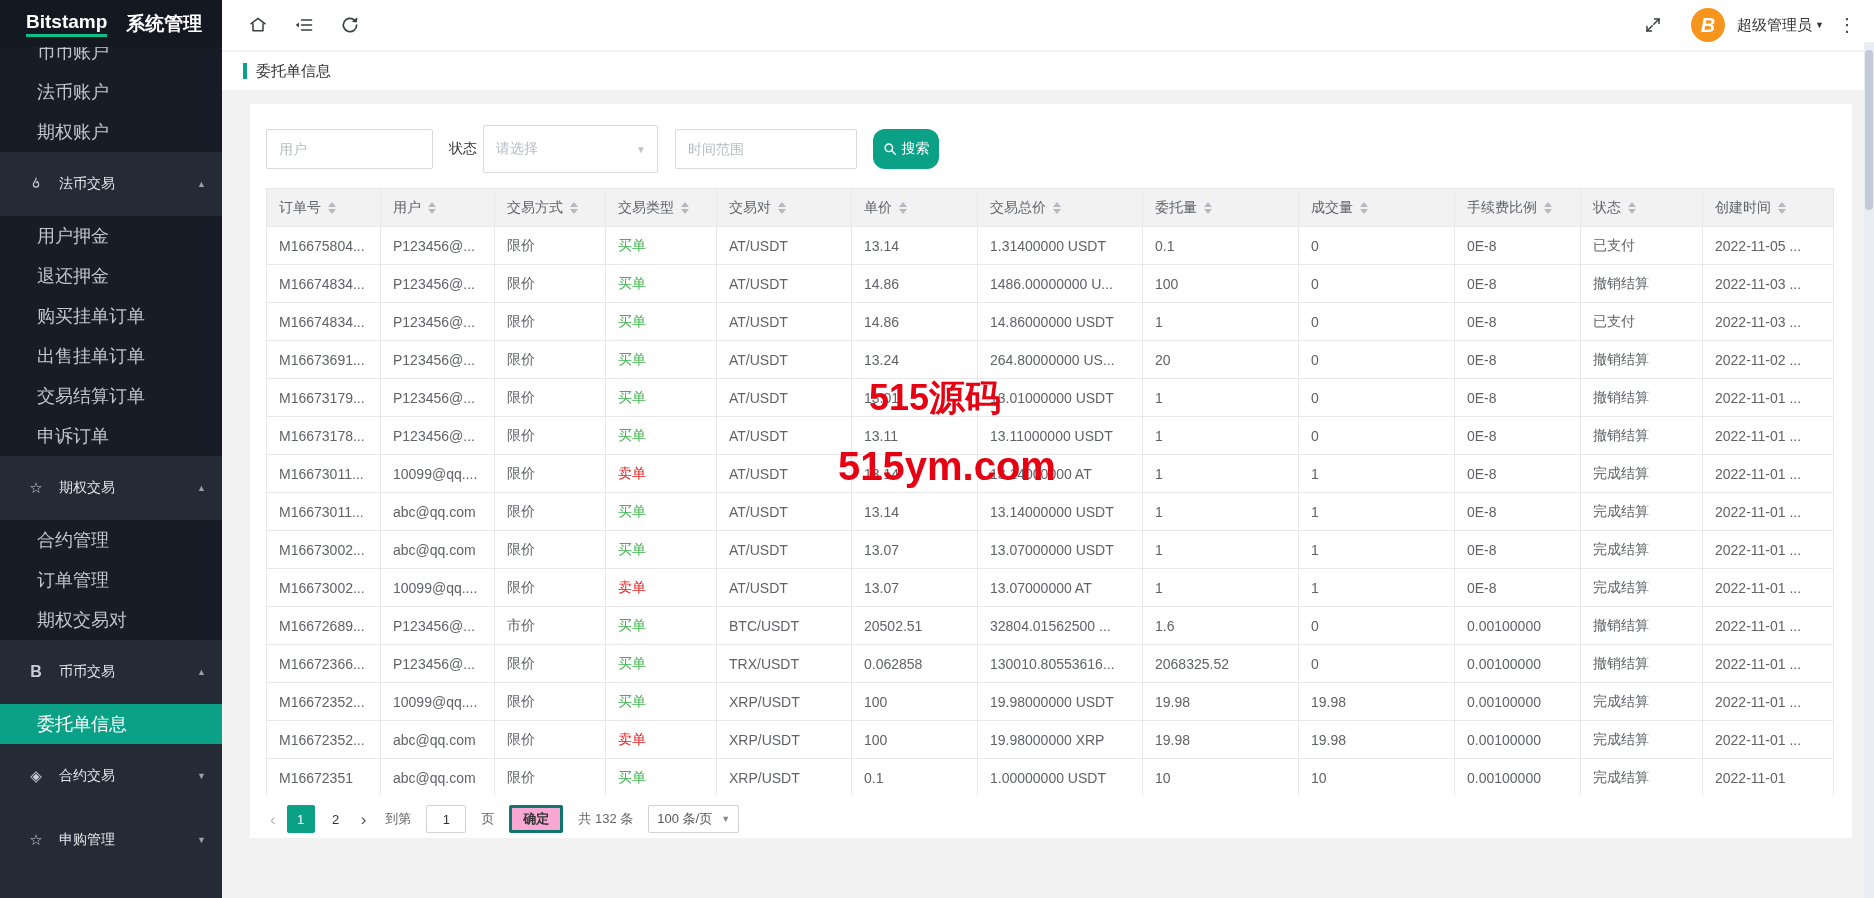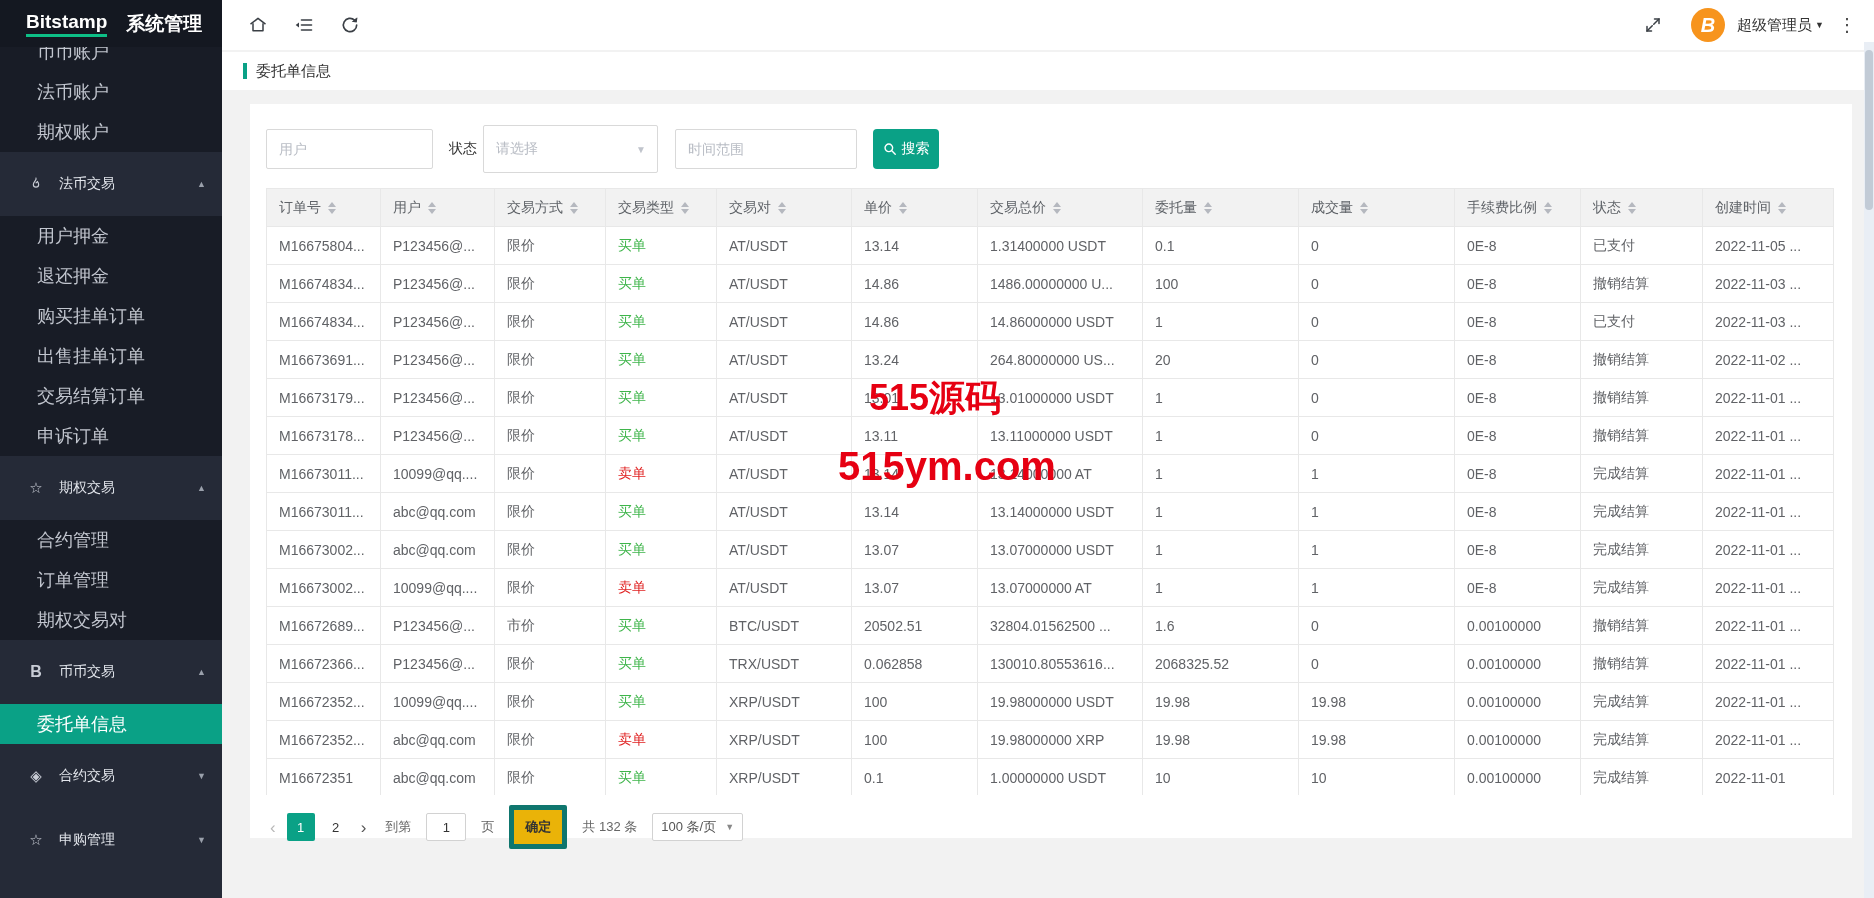--- a/index.html
+++ b/index.html
@@ -42,21 +42,21 @@
   .card{background:#fff;height:734px;position:relative}
   
   .filters{display:flex;align-items:center;padding:21px 0 0 16px}
   .f-input{height:40px;border:1px solid #d9d9d9;border-radius:2px;padding:0 12px;font-size:14px;color:#333;outline:none}
   .f-input::placeholder{color:#b8bcc4}
   .f-user{width:167px}
   .f-label{margin:0 6px 0 16px;color:#333}
   .f-select{width:175px;height:48px;border:1px solid #d9d9d9;border-radius:2px;display:flex;align-items:center;padding:0 12px;color:#b8bcc4;position:relative;background:#fff;cursor:pointer}
   .f-select .caret{position:absolute;right:11px;color:#c0c4cc;font-size:10px}
   .f-time{width:182px;margin-left:17px}
-  .search-btn{margin-left:16px;width:66px;height:40px;background:var(--accent);color:#fff;border:none;border-radius:4px;font-size:14px;display:flex;align-items:center;justify-content:center;gap:5px;cursor:pointer}
+  .search-btn{margin-left:16px;width:66px;height:40px;background:var(--accent);color:#fff;border:none;border-radius:12px;font-size:14px;display:flex;align-items:center;justify-content:center;gap:5px;cursor:pointer}
   
   .table-wrap{margin:15px 16px 0 16px;height:607px;overflow:hidden;position:relative}
   table{border-collapse:collapse;table-layout:fixed;width:1567px}
   th,td{border:1px solid #e8e8e8;padding:0 12px;font-size:14px;font-weight:normal;text-align:left;overflow:hidden;white-space:nowrap}
   th{height:38px;background:#f2f2f2;color:#5f6368}
   td{height:38px;color:#606266;background:#fff}
   td.buy{color:var(--buy)}
   td.sell{color:var(--sell)}
   .th-inner{display:flex;align-items:center}
   .sort{display:inline-flex;flex-direction:column;margin-left:7px;gap:2px;cursor:pointer}
@@ -64,21 +64,21 @@
   .sort .up{border-bottom:5px solid #b5b8bf}
   .sort .down{border-top:5px solid #b5b8bf}
   
   .pagination{display:flex;align-items:center;margin:10px 0 0 16px;font-size:13px;color:#666;gap:7px}
   .pg-arrow{font-size:17px;padding:0 4px;color:#b8b8b8;cursor:pointer;line-height:1}
   .pg-arrow.next{color:#555}
   .pg-num{min-width:28px;height:28px;display:flex;align-items:center;justify-content:center;border-radius:2px;cursor:pointer;color:#333;padding:0 4px}
   .pg-num.active{background:var(--accent);color:#fff}
   .pg-text{margin:0 8px}
   .pg-input{width:40px;height:28px;border:1px solid #d2d2d2;border-radius:2px;text-align:center;font-size:13px;outline:none;color:#333}
-  .pg-btn{height:44px;padding:0 11px;border:5px solid #0f766e;border-radius:2px;background:#eab308;font-size:13px;color:#333;cursor:pointer;font-weight:bold}
+  .pg-btn{height:28px;padding:0 11px;border:3px solid #0f766e;border-radius:2px;background:#f9a8d4;font-size:13px;color:#333;cursor:pointer;font-weight:bold}
   .pg-size{height:28px;border:1px solid #d2d2d2;border-radius:2px;display:flex;align-items:center;padding:0 26px 0 8px;position:relative;background:#fff;cursor:pointer;color:#555}
   .pg-size .caret{position:absolute;right:8px;font-size:9px;color:#888}
   
   .watermark{position:fixed;color:var(--wm);font-weight:bold;z-index:60;pointer-events:none;white-space:nowrap}
   .wm1{left:869px;top:374px;font-size:36px}
   .wm2{left:838px;top:444px;font-size:40px}
   .page-scroll{position:fixed;right:0;top:42px;width:10px;height:856px;background:#e9eef5;z-index:40}
   .page-thumb{position:absolute;top:8px;left:1px;width:8px;height:160px;background:#c2cbd6;border-radius:4px;cursor:pointer}
 </style>
 </head>

